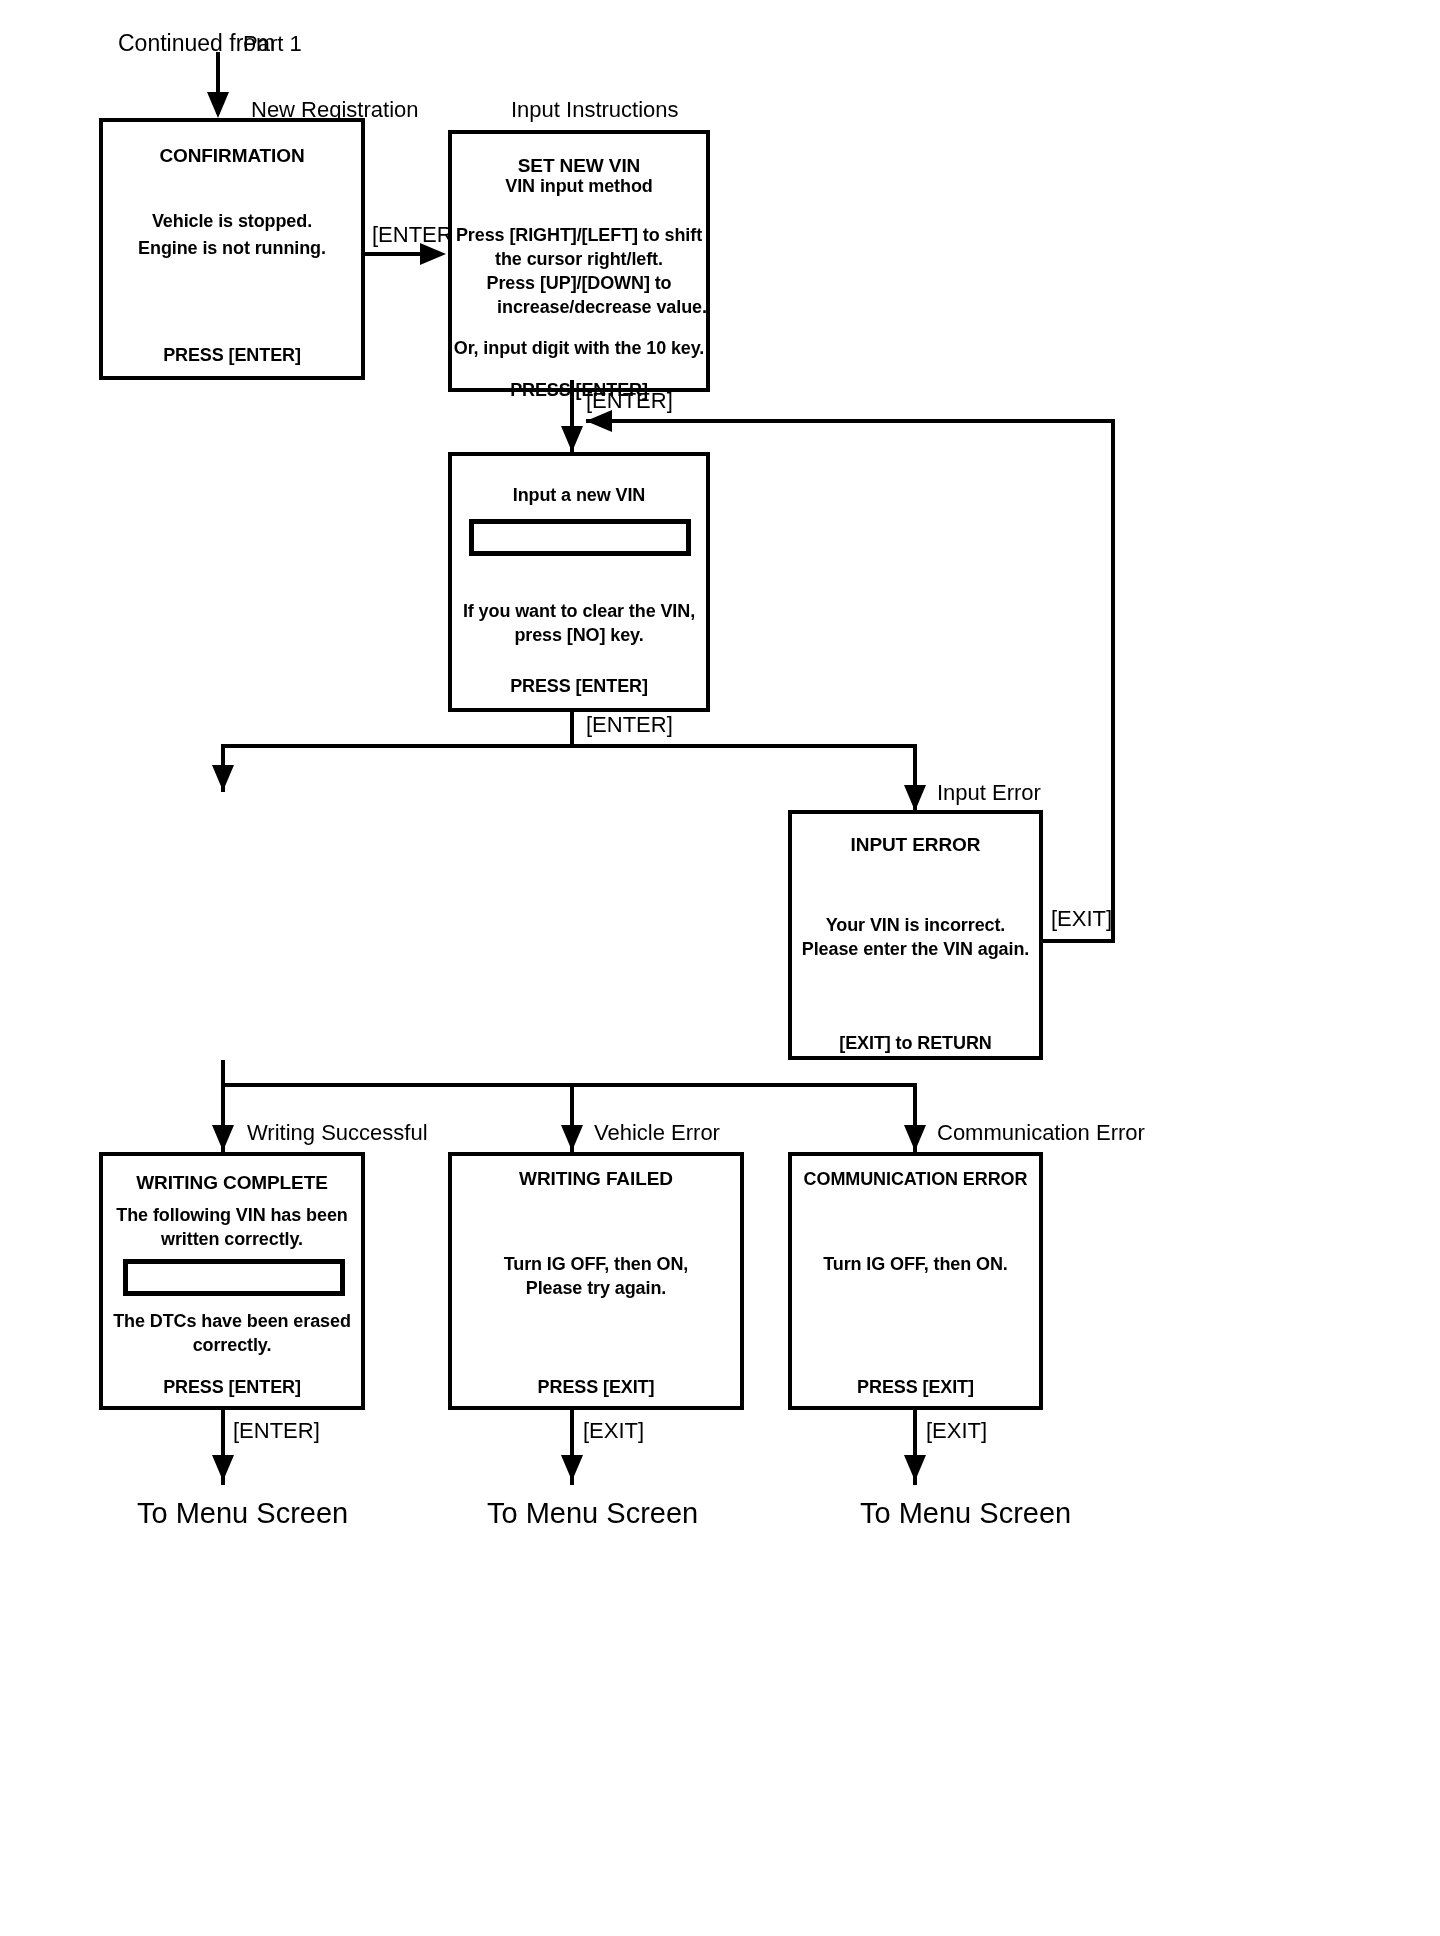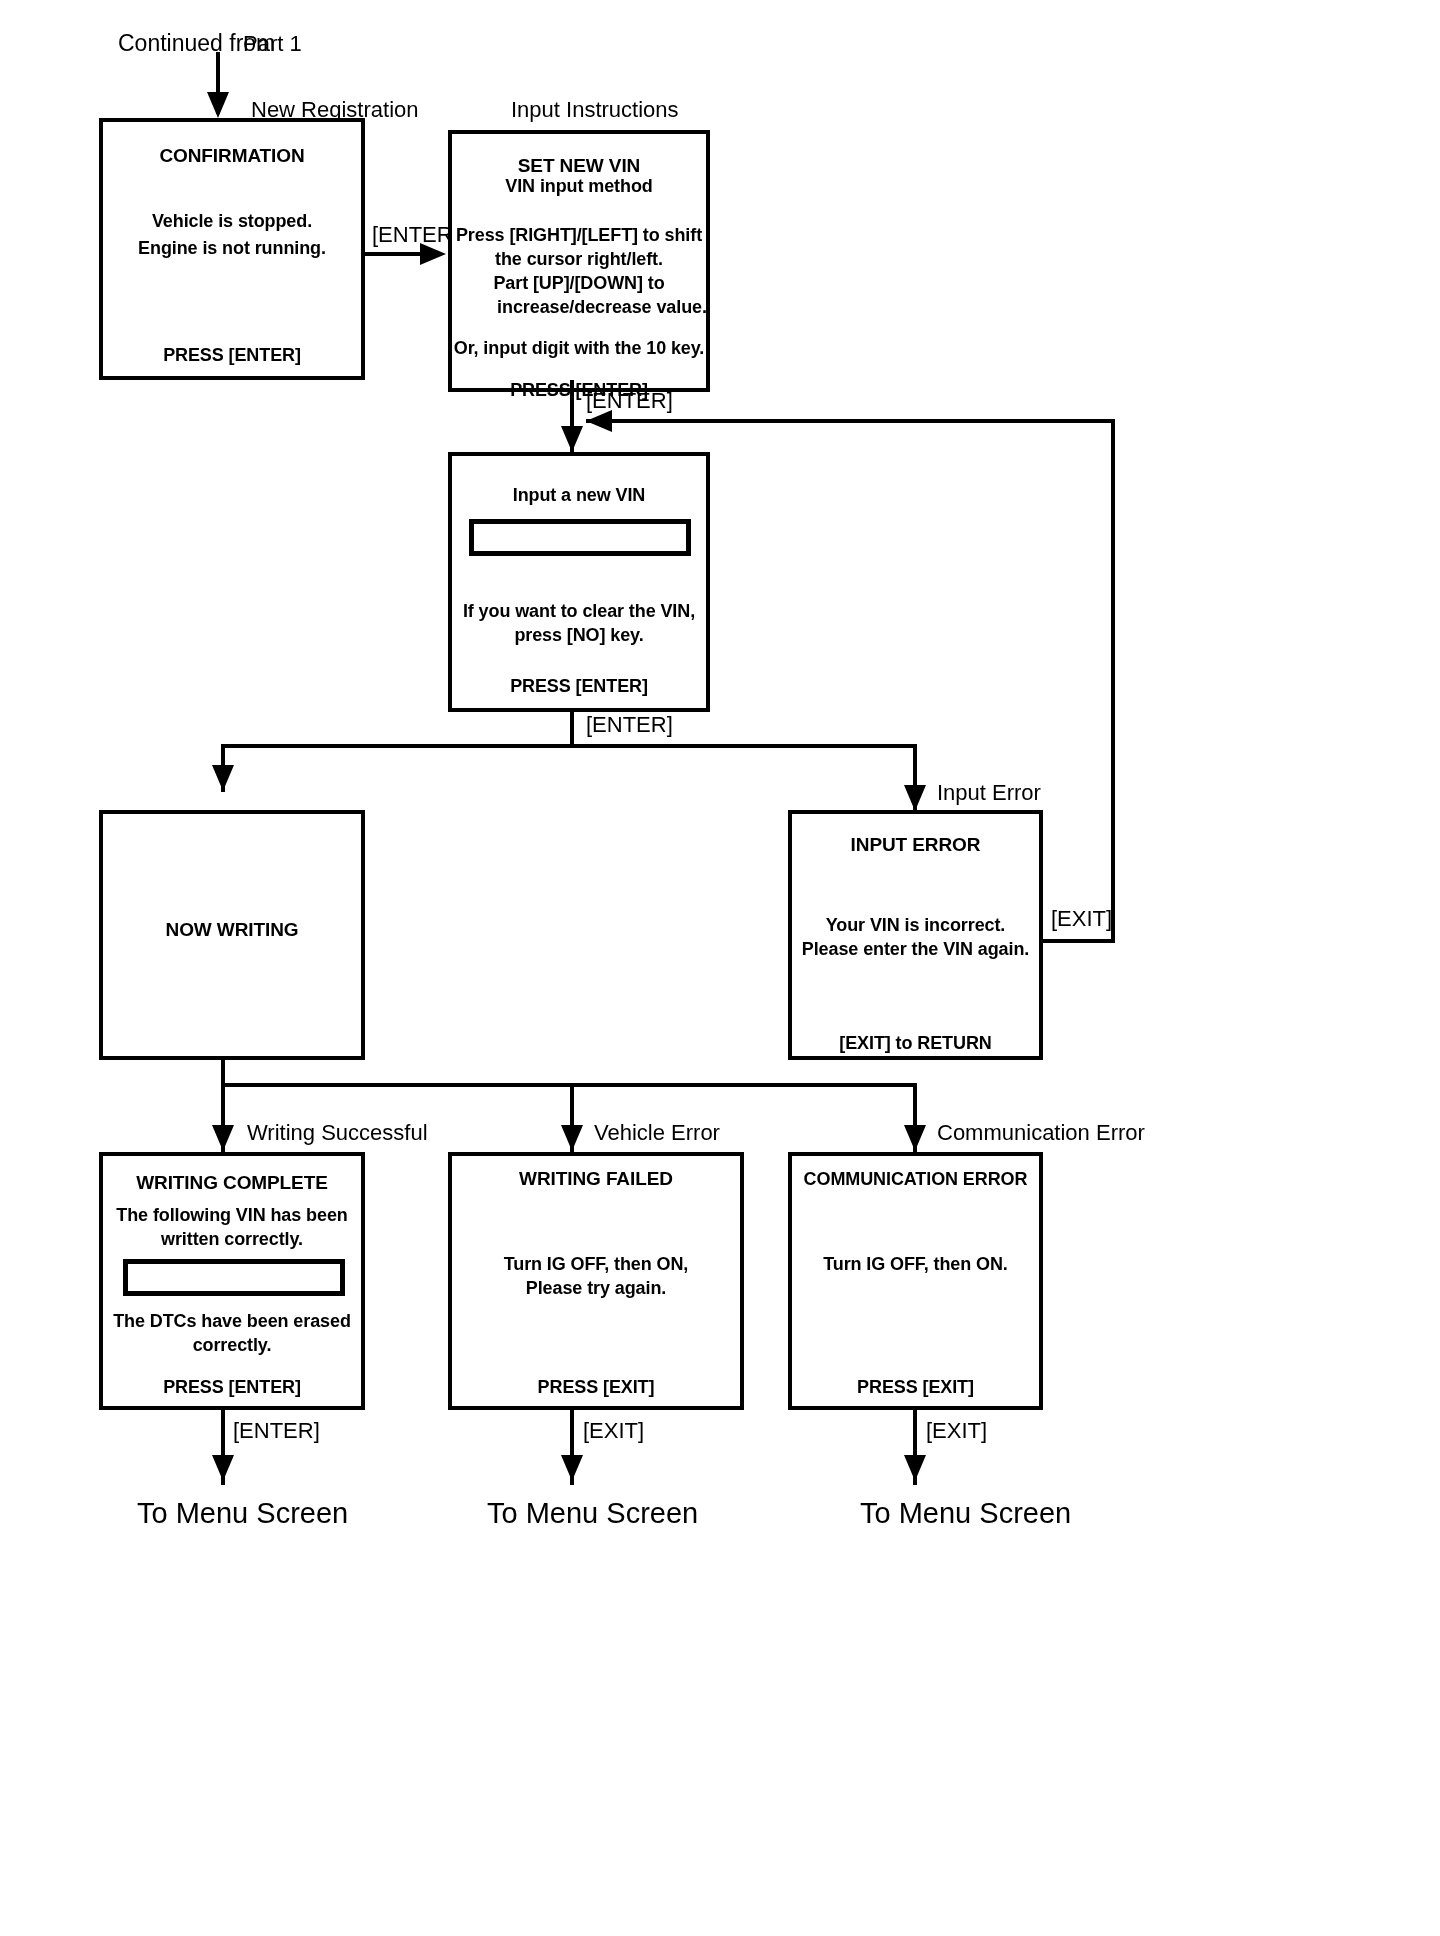--- a/index.html
+++ b/index.html
@@ -111,21 +111,21 @@
 
   <span class="ann" style="left:372px; top:222px; font-size:22px;">[ENTER]</span>
   <div class="ln-h" style="left:365px; top:252px; width:62px;"></div>
   <div class="arr-r" style="left:420px; top:243px;"></div>
 
   <div class="box" style="left:448px; top:118px; width:262px; height:262px;margin-top:12px;">
     <span class="btxt" style="top:19px; font-size:19px;">SET NEW VIN</span>
     <span class="btxt" style="top:41px; font-size:18px;">VIN input method</span>
     <span class="btxt" style="top:90px; font-size:18px;">Press [RIGHT]/[LEFT] to shift</span>
     <span class="btxt" style="top:114px; font-size:18px;">the cursor right/left.</span>
-    <span class="btxt" style="top:138px; font-size:18px;">Part [UP]/[DOWN] to</span>
+    <span class="btxt" style="top:138px; font-size:18px;">Press [UP]/[DOWN] to</span>
     <span class="btxt" style="top:162px; font-size:18px;padding-left:23px;">increase/decrease value.</span>
     <span class="btxt" style="top:203px; font-size:18px;">Or, input digit with the 10 key.</span>
     <span class="btxt" style="top:245px; font-size:18px;">PRESS [ENTER]</span>
   </div>
 
   <div class="ln-v" style="left:570px; top:380px; height:92px;"></div>
   <div class="arr-d" style="left:561px; top:426px;"></div>
   <span class="ann" style="left:586px; top:388px; font-size:22px;">[ENTER]</span>
 
   <div class="ln-h" style="left:586px; top:419px; width:529px;"></div>
@@ -147,23 +147,20 @@
   <div class="ln-v" style="left:570px; top:712px; height:34px;"></div>
   <div class="ln-h" style="left:221px; top:744px; width:696px;"></div>
 
   <div class="ln-v" style="left:221px; top:744px; height:48px;"></div>
   <div class="arr-d" style="left:212px; top:765px;"></div>
 
   <div class="ln-v" style="left:913px; top:744px; height:68px;"></div>
   <div class="arr-d" style="left:904px; top:785px;"></div>
   <span class="ann" style="left:937px; top:780px; font-size:22px;">Input Error</span>
 
-  <div class="box" style="left:99px; top:810px; width:266px; height:250px;">
-    <span class="btxt" style="top:103px; font-size:19px;">NOW WRITING</span>
-  </div>
 
   <div class="box" style="left:788px; top:810px; width:255px; height:250px;">
     <span class="btxt" style="top:18px; font-size:19px;">INPUT ERROR</span>
     <span class="btxt" style="top:100px; font-size:18px;">Your VIN is incorrect.</span>
     <span class="btxt" style="top:124px; font-size:18px;">Please enter the VIN again.</span>
     <span class="btxt" style="top:218px; font-size:18px;">[EXIT] to RETURN</span>
   </div>
   <span class="ann" style="left:1051px; top:906px; font-size:22px;">[EXIT]</span>
 
   <div class="ln-v" style="left:221px; top:1060px; height:25px;"></div>

